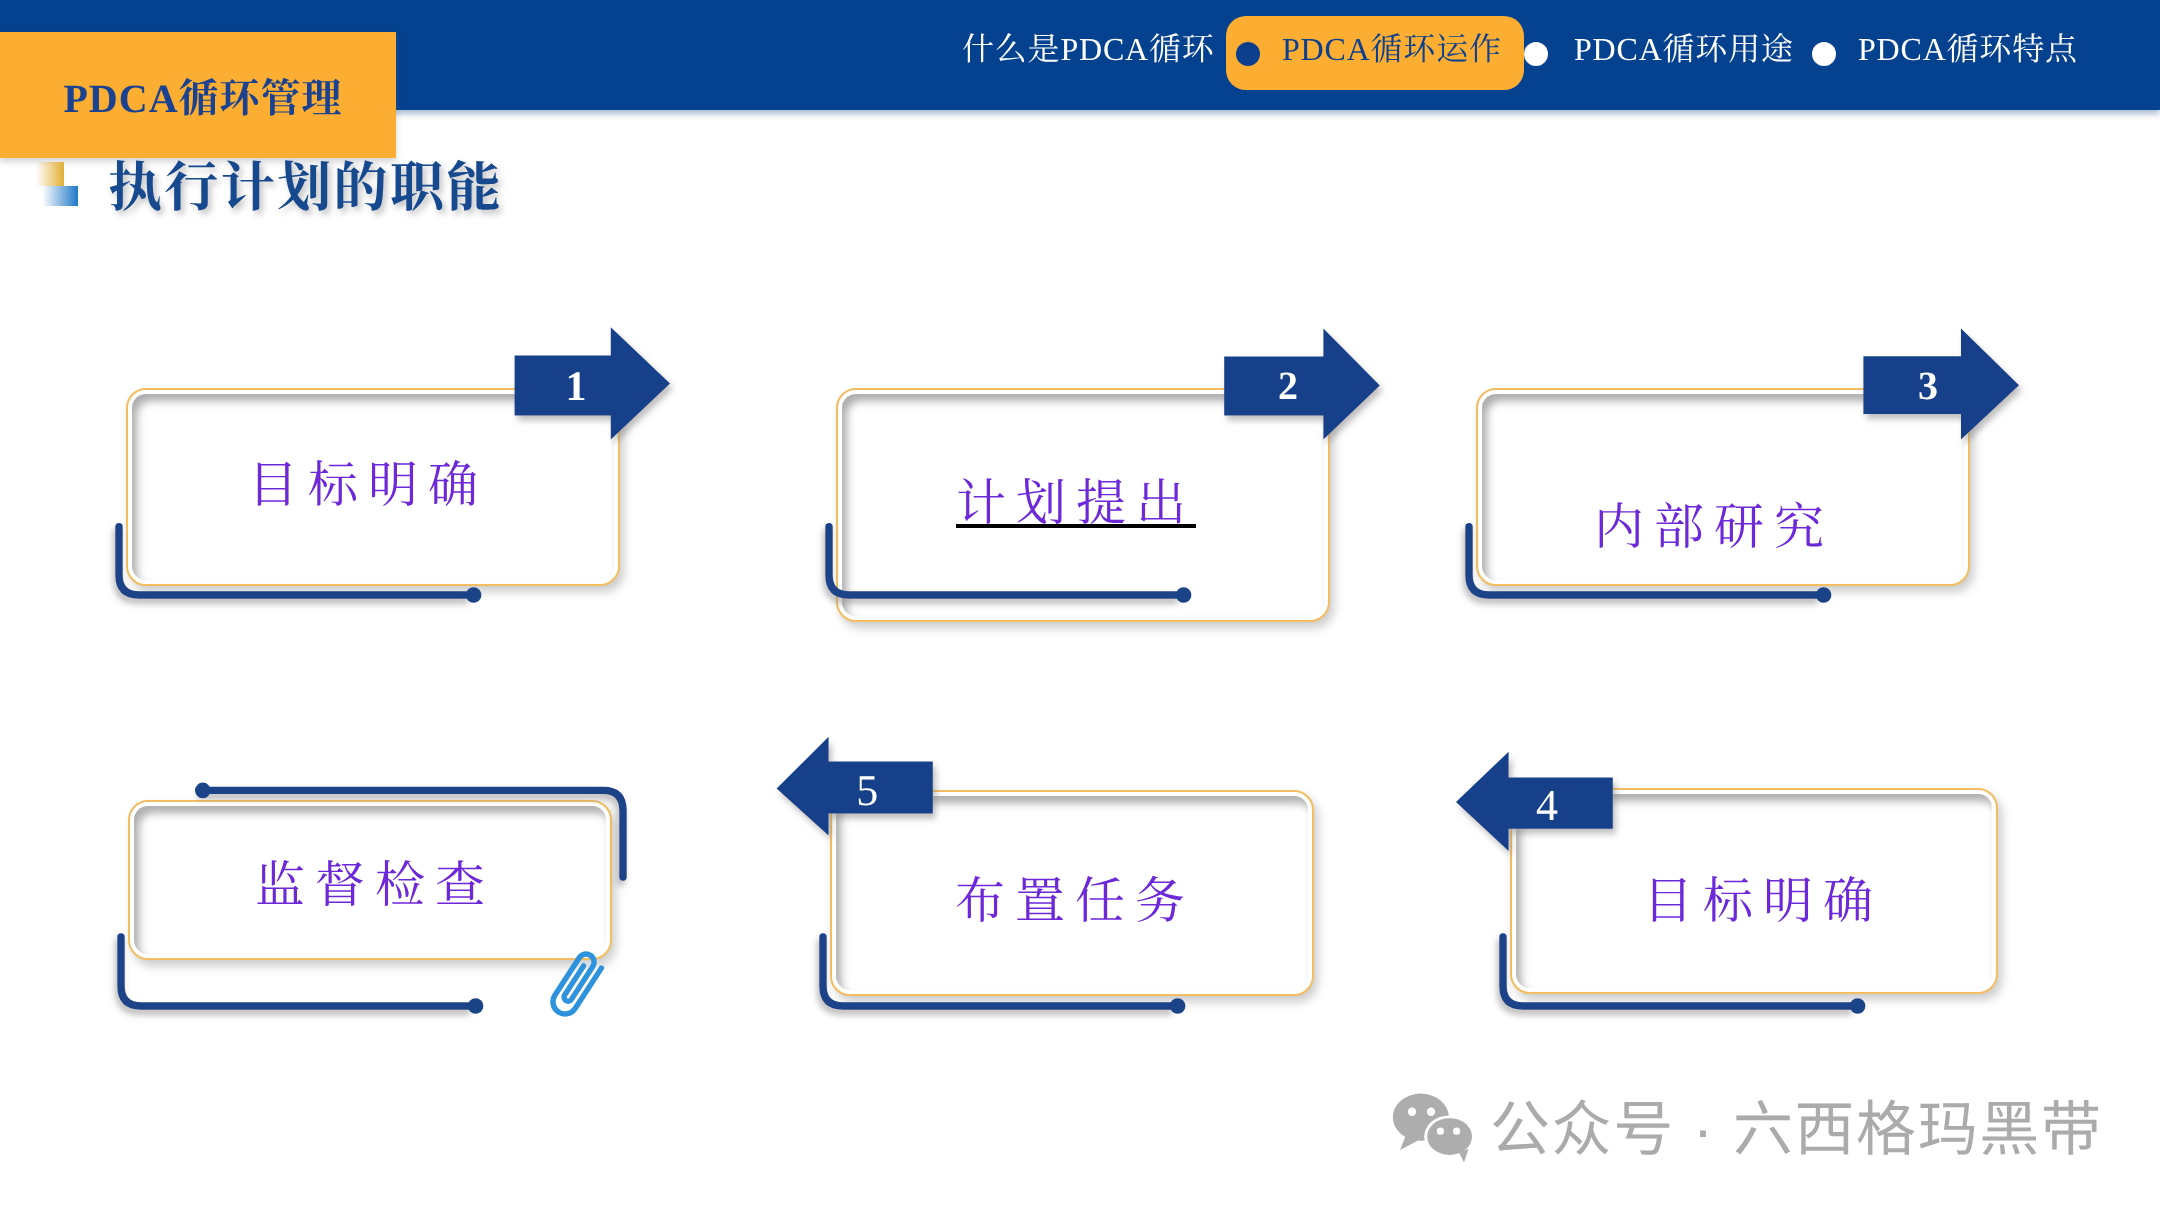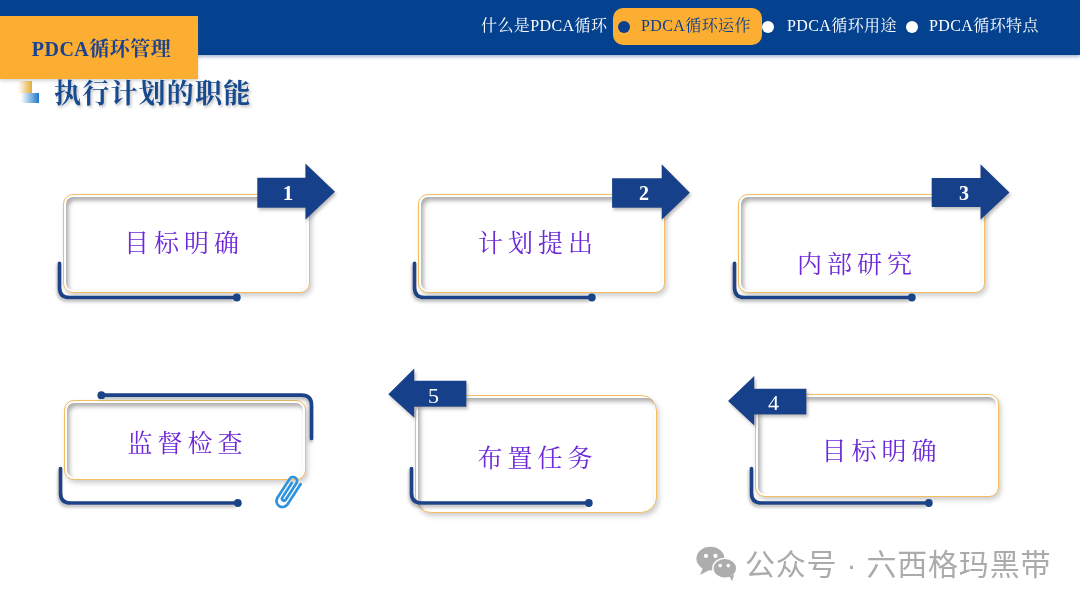--- a/index.html
+++ b/index.html
@@ -31,24 +31,24 @@
   .card{background:#ffffff;border:1.8px solid #f3bd60;border-radius:10px;box-sizing:border-box;
         box-shadow:2px 3px 5px rgba(130,130,130,.4);
         display:flex;align-items:center;justify-content:center;}
   .card::before{content:"";position:absolute;inset:2px;border-radius:7px;
         box-shadow:inset 2.5px 3.5px 4.5px rgba(105,105,105,.55);}
   .card span{font-size:25px;color:#6d28d9;letter-spacing:5px;margin-right:-5px;line-height:25px;}
   #c1{left:63px;top:194px;width:247px;height:99px;}
   #c1 span{position:relative;left:-5px;} #c2 span{position:relative;left:-6px;}
   #c3 span{position:relative;left:-7px;margin-top:42px;} #c4 span{position:relative;left:0px;}
   #c5 span{position:relative;left:-1px;} #c6 span{position:relative;left:2px;}
-  #c2{left:418px;top:194px;width:247px;height:99px;}
+  #c2{left:418px;top:194px;width:247px;height:117px;text-decoration:underline;}
   #c3{left:738px;top:194px;width:247px;height:99px;}
   #c4{left:64px;top:400px;width:242px;height:80px;} #c4 span{padding-top:6px;} #c5 span{padding-top:9px;} #c6 span{padding-top:11px;}
-  #c5{left:415px;top:395px;width:242px;height:118px;border-radius:16px;}
+  #c5{left:415px;top:395px;width:242px;height:103px;}
   #c6{left:755px;top:394px;width:244px;height:103px;}
 
   
   #ovl{left:0;top:0;}
 
   #wmtext{left:745px;top:540px;font-size:30px;color:#ababab;letter-spacing:.8px;
           font-family:"Liberation Sans","Noto Sans CJK SC","Noto Sans SC",sans-serif;}
 </style>
 </head>
 <body>

